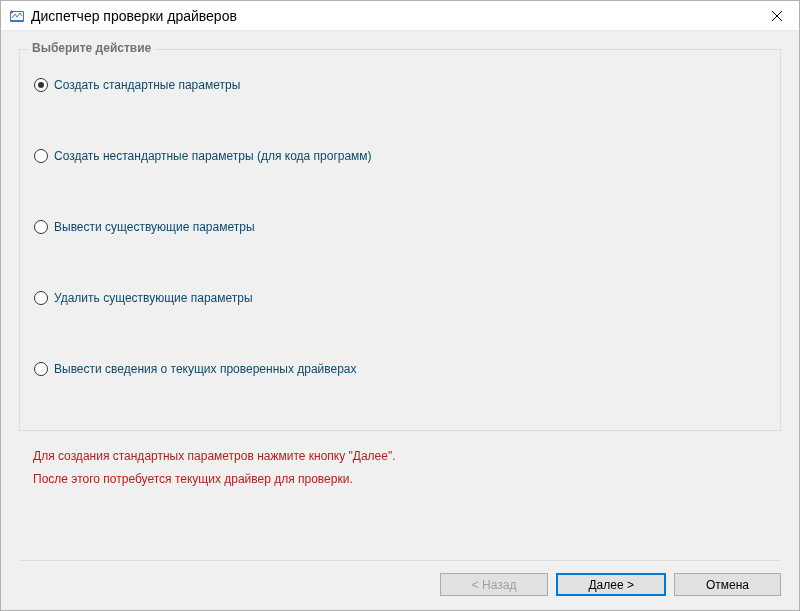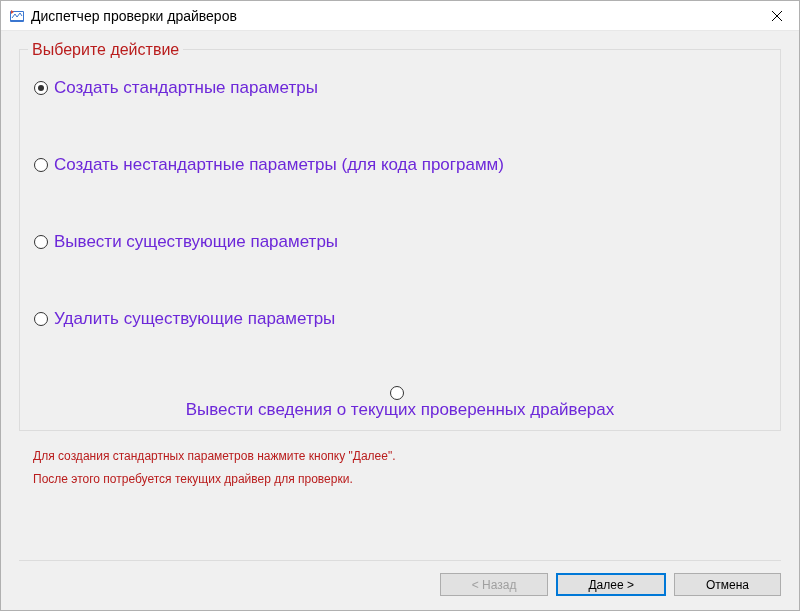--- a/index.html
+++ b/index.html
@@ -63,32 +63,32 @@
       padding: 28px 14px 20px 14px;
       background: #f0f0f0;
       height: 382px;
     }
     .groupbox-label {
       position: absolute;
       top: -9px;
       left: 8px;
       background: #f0f0f0;
       padding: 0 4px;
-      color: #b91c1c;
-      font-size: 16px;
+      color: #737373;
+      font-size: 12px;
+      font-weight: bold;
     }
     .radio-row {
       display: flex;
       align-items: center;
       margin-bottom: 57px;
       cursor: pointer;
     }
     .radio-row:last-child {
       margin-bottom: 0;
-      flex-direction: column;
     }
     .radio-input {
       width: 14px;
       height: 14px;
       border-radius: 50%;
       border: 1px solid #333;
       margin-right: 6px;
       display: inline-flex;
       align-items: center;
       justify-content: center;
@@ -97,22 +97,22 @@
     }
     .radio-input.checked::after {
       content: '';
       width: 6px;
       height: 6px;
       border-radius: 50%;
       background: #333;
       display: block;
     }
     .radio-label {
-      color: #6d28d9;
-      font-size: 17px;
+      color: #0c4a6e;
+      font-size: 12px;
     }
     .description {
       margin-top: 18px;
       margin-left: 14px;
       color: #b91c1c;
       font-size: 12px;
     }
     .description p {
       margin-bottom: 9px;
     }

